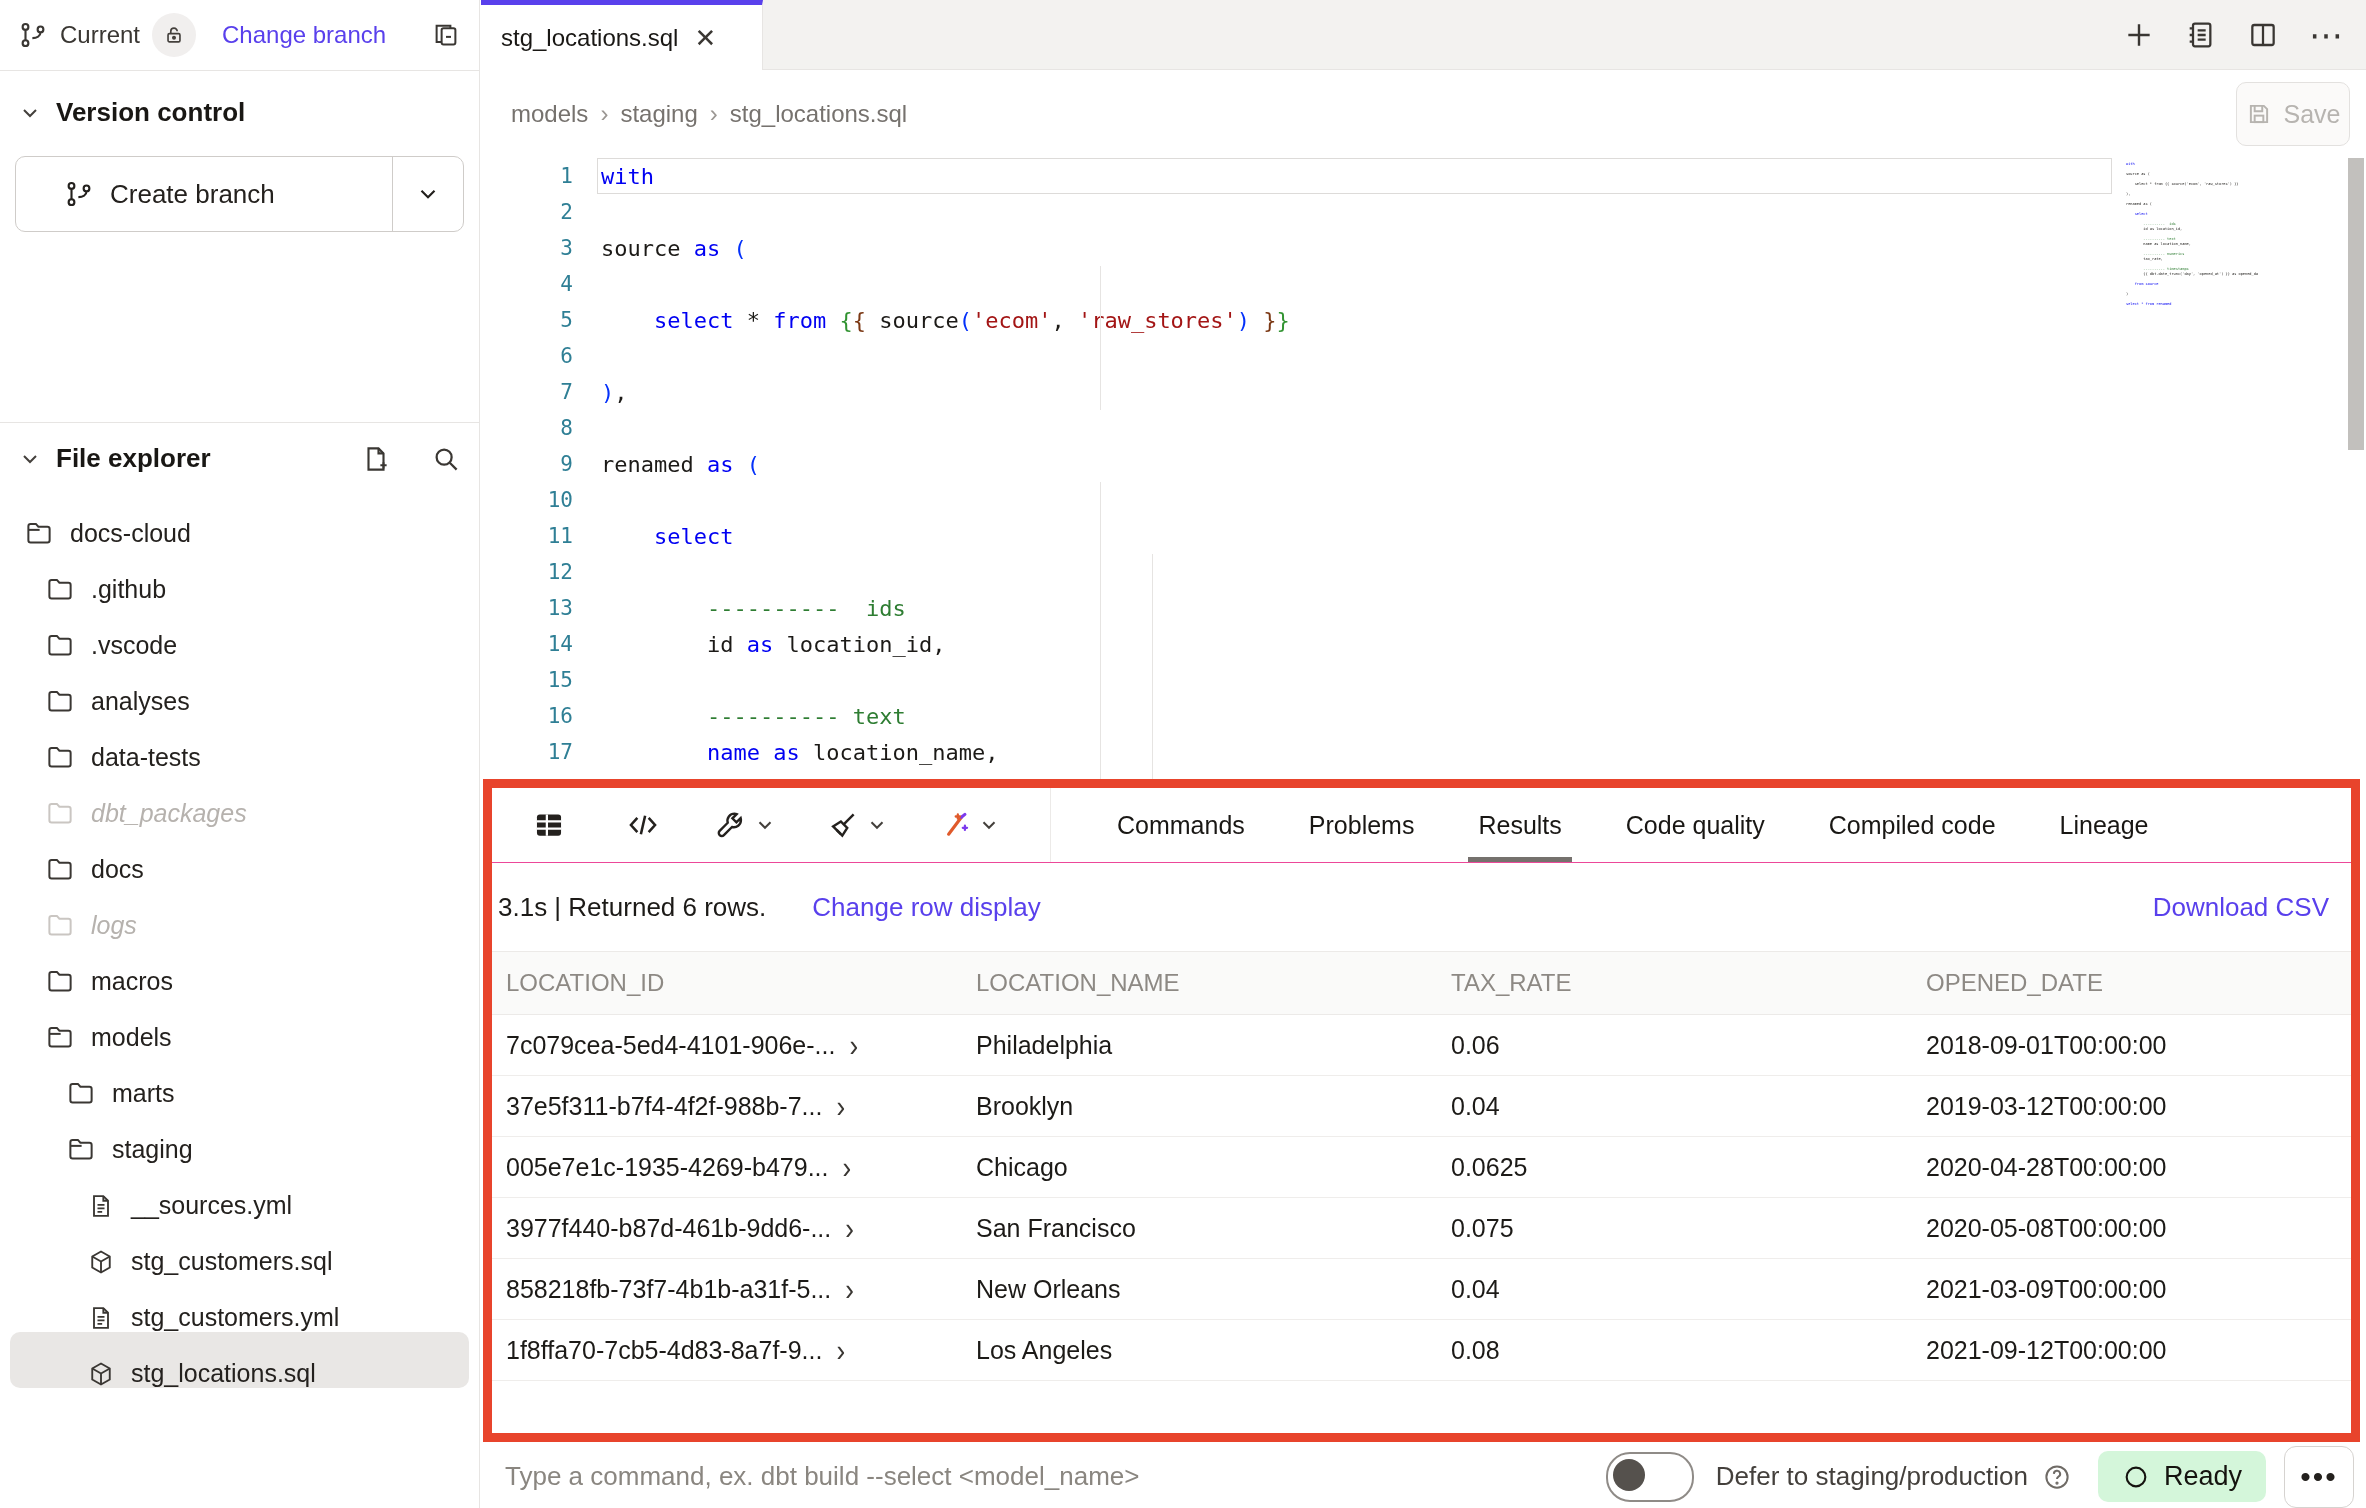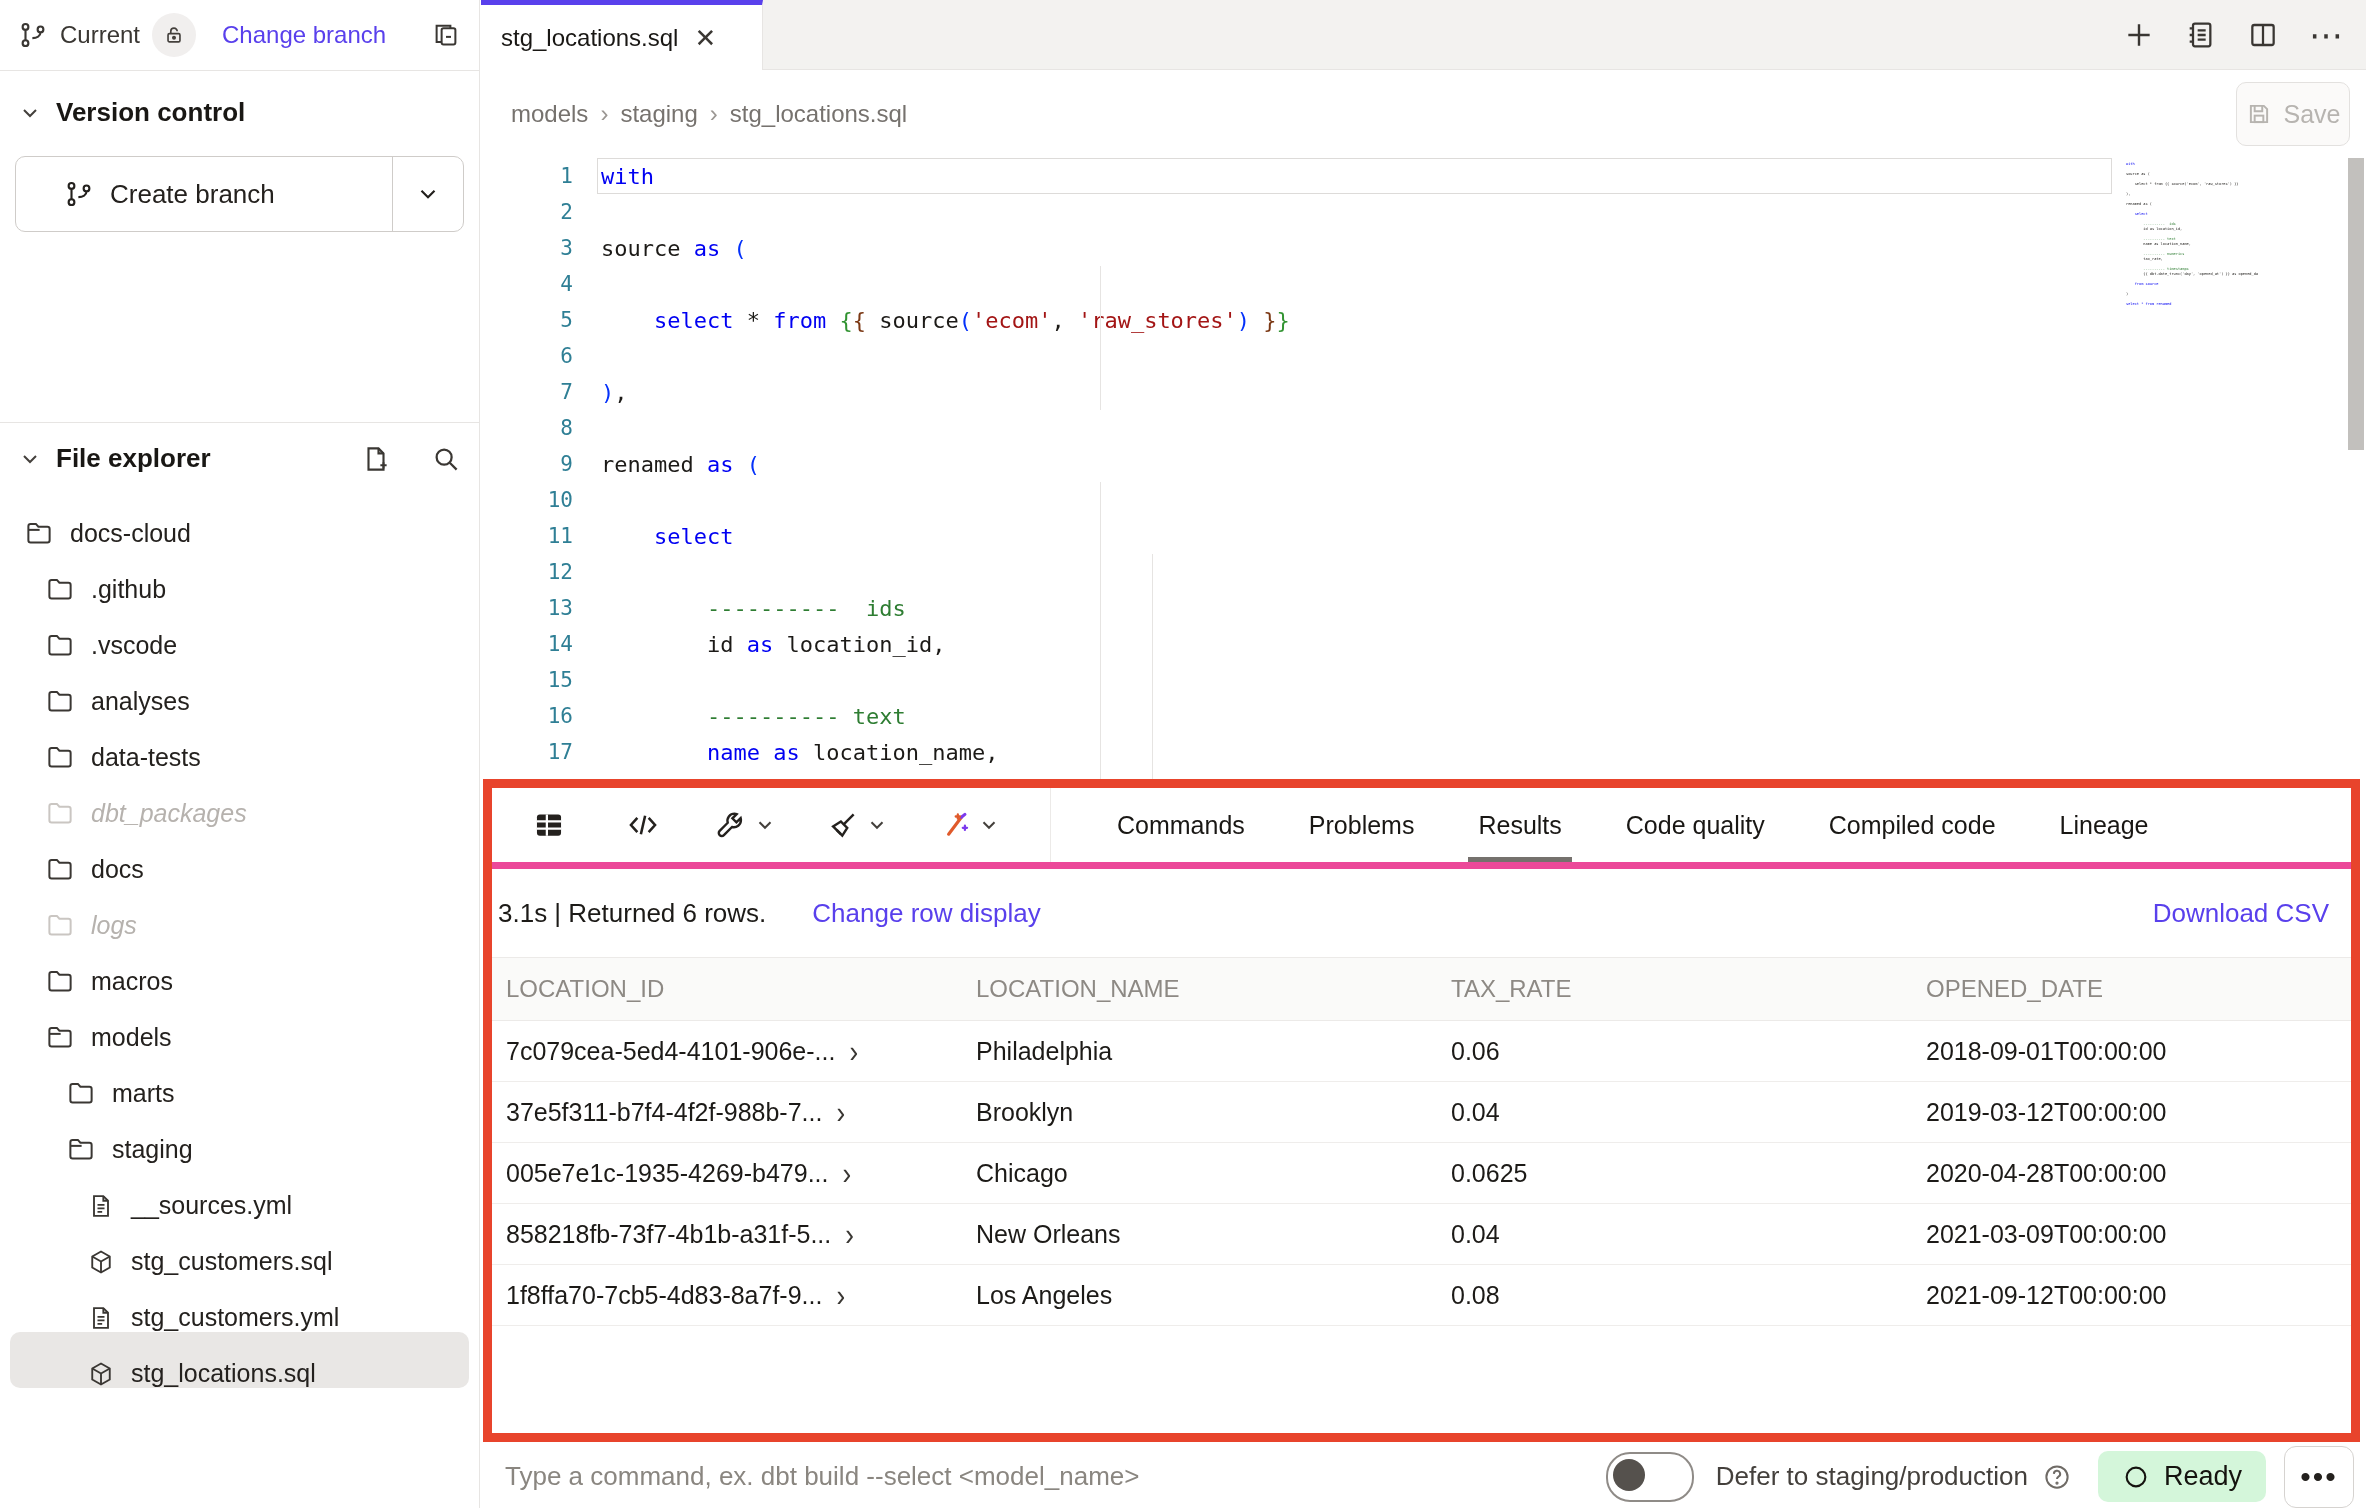--- a/index.html
+++ b/index.html
@@ -50,21 +50,21 @@
   .tok-str{color:#a31515;}
   .tok-b1{color:#0431fa;}
   .tok-b2{color:#319331;}
   .tok-b3{color:#7b3814;}
   .guide{position:absolute;width:1px;background:#e6e4e2;}
   .minimap{position:absolute;right:108px;top:0;width:132px;font-family:"DejaVu Sans Mono","Liberation Mono",monospace;font-size:3.6px;line-height:5px;white-space:pre;overflow:hidden;}
   .vscroll{position:absolute;right:2px;top:0;width:16px;height:292px;background:#b3b0ad;opacity:.8;}
 
   
   .rpanel{position:absolute;left:483px;top:779px;width:1877px;height:663px;border:9px solid #e8442c;background:#fff;box-sizing:border-box;}
-  .rp-toolbar{height:74px;display:flex;align-items:stretch;border-bottom:7px solid #ec4899;}
+  .rp-toolbar{height:74px;display:flex;align-items:stretch;border-bottom:1px solid #ec4899;}
   .rp-icons{display:flex;align-items:center;gap:8px;padding:0 26px;}
   .rp-icons .icbtn{display:flex;align-items:center;gap:6px;padding:0 14px;color:#24211e;cursor:pointer;}
   .rp-sep{width:1px;background:#eceae8;margin:0 10px;}
   .rp-tabs{display:flex;align-items:stretch;margin-left:24px;}
   .rp-tab{display:flex;align-items:center;padding:0 32px;font-size:25px;color:#191714;cursor:pointer;position:relative;}
   .rp-tab.active{font-weight:500;}
   .rp-tab.active:after{content:"";position:absolute;left:22px;right:22px;bottom:0;height:5px;background:#75716d;}
   .rp-info{height:88px;display:flex;align-items:center;font-size:26px;}
   .rp-info .stat{margin-left:6px;color:#1c1a17;}
   .rp-info .link{margin-left:46px;font-size:26px;font-weight:500;}
@@ -516,20 +516,31 @@
               <span class="expander">›</span>
             </span>
           </td>
           <td>Chicago</td>
           <td>0.0625</td>
           <td>2020-04-28T00:00:00</td>
         </tr>
         <tr>
           <td>
             <span class="idcell">
+              <span>3977f440-b87d-461b-9dd6-...</span>
+              <span class="expander">›</span>
+            </span>
+          </td>
+          <td>San Francisco</td>
+          <td>0.075</td>
+          <td>2020-05-08T00:00:00</td>
+        </tr>
+        <tr>
+          <td>
+            <span class="idcell">
               <span>858218fb-73f7-4b1b-a31f-5...</span>
               <span class="expander">›</span>
             </span>
           </td>
           <td>New Orleans</td>
           <td>0.04</td>
           <td>2021-03-09T00:00:00</td>
         </tr>
         <tr>
           <td>

